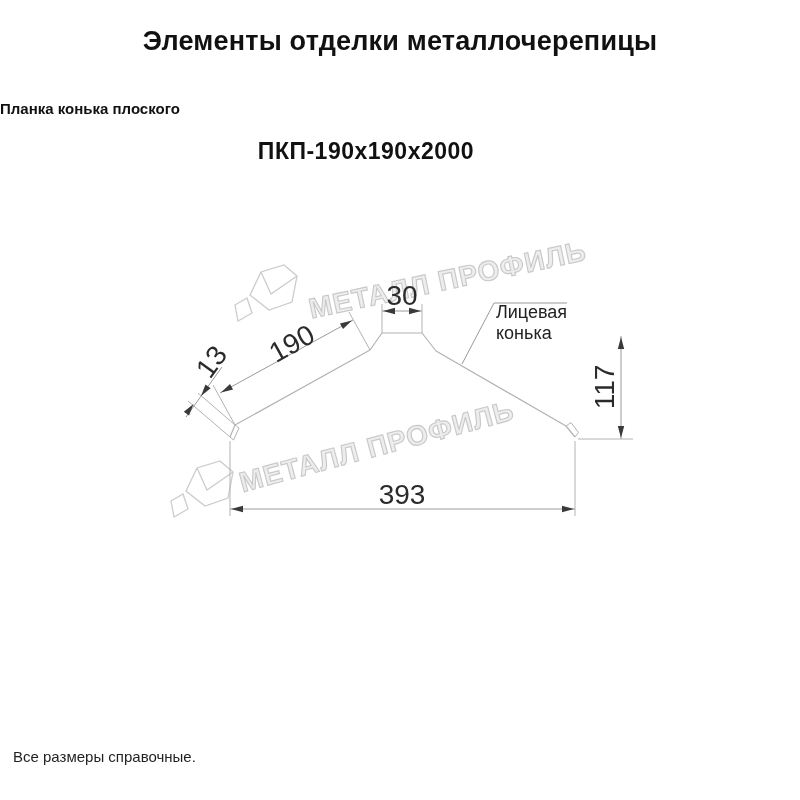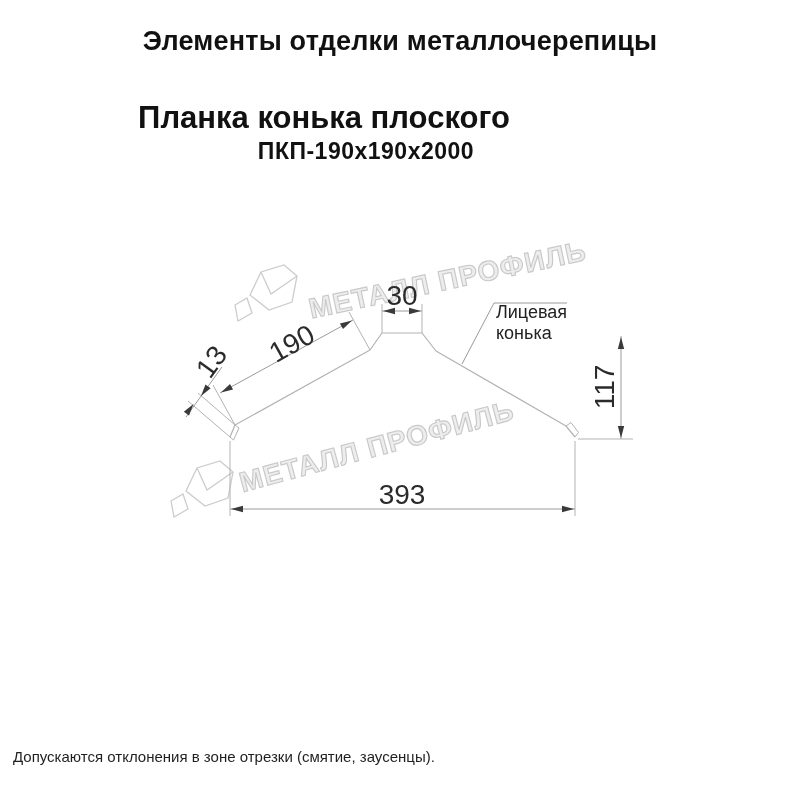--- a/index.html
+++ b/index.html
@@ -3,21 +3,21 @@
 <meta charset="utf-8">
 <style>
   html,body{margin:0;padding:0;background:#ffffff;}
   #page{
     position:relative;width:800px;height:800px;background:#ffffff;overflow:hidden;
     font-family:"Liberation Sans","DejaVu Sans",sans-serif;color:#1a1a1a;
   }
   .abs{position:absolute;}
   
   .title{left:0;top:26px;width:800px;text-align:center;font-size:27px;font-weight:bold;color:#111;letter-spacing:0.2px;}
-  .subtitle{left:0;top:100px;width:648px;text-align:center;font-size:31px;font-weight:bold;color:#111;}
+  .subtitle{left:0;top:100px;width:648px;text-align:left;font-size:15px;font-weight:bold;color:#111;}
   .productcode{left:0;top:138px;width:732px;text-align:center;font-size:23px;font-weight:bold;color:#111;letter-spacing:0.5px;}
   
   .dim{font-size:28px;color:#2b2b2b;white-space:nowrap;transform:translate(-50%,-50%);}
   .dim40 {left:402px;top:296px;}
   .dim190{left:292px;top:344px;transform:translate(-50%,-50%) rotate(-29deg);}
   .dim13 {left:212px;top:362px;transform:translate(-50%,-50%) rotate(-54deg);}
   .dim117{left:605px;top:387px;transform:translate(-50%,-50%) rotate(-90deg);}
   .dim393{left:402px;top:495px;}
   
   .facenote{left:496px;top:302px;font-size:18px;line-height:21px;color:#222;white-space:nowrap;}
@@ -102,16 +102,16 @@
   <div class="abs dim dim13 txt">13</div>
   <div class="abs dim dim117 txt">117</div>
   <div class="abs dim dim393 txt">393</div>
 
   <div class="abs facenote txt">
     <div>Лицевая</div>
     <div>конька</div>
   </div>
 
   <div class="abs footer txt">
-    <div>Допускаются отклонения в зоне отрезки (смятие, заусенцы).</div>
+    <div>Все размеры справочные.</div>
   </div>
 
 </div>
 
 </body></html>

